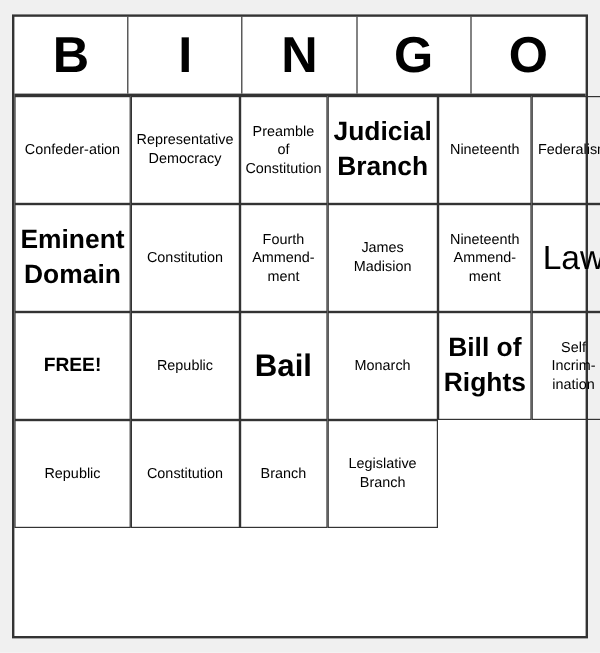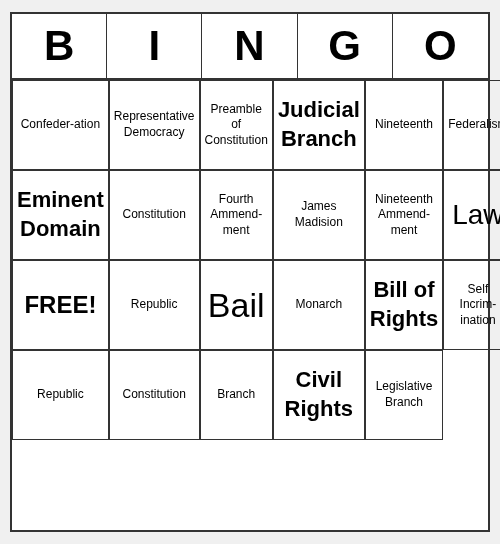--- a/index.html
+++ b/index.html
@@ -49,25 +49,25 @@
     }
     .bingo-cell.large-text {
       font-size: 22px;
       font-weight: bold;
     }
     .bingo-cell.xlarge-text {
       font-size: 28px;
       font-weight: normal;
     }
     .bingo-cell.xxlarge-text {
-      font-size: 34px;
-      font-weight: normal;
+      font-size: 26px;
+      font-weight: bold;
     }
     .bingo-cell.free {
-      font-size: 24px;
+      font-size: 16px;
       font-weight: bold;
     }
   </style>
 </head>
 <body>
 
 <div class="bingo-card">
   <div class="bingo-header">
   <div class="bingo-letter">B</div>
       <div class="bingo-letter">I</div>
@@ -90,16 +90,15 @@
       <div class="bingo-cell xlarge-text">Law</div>
       <div class="bingo-cell free">FREE!</div>
       <div class="bingo-cell">Republic</div>
       <div class="bingo-cell xxlarge-text">Bail</div>
       <div class="bingo-cell">Monarch</div>
       <div class="bingo-cell large-text">Bill of Rights</div>
       <div class="bingo-cell">Self Incrim-ination</div>
       <div class="bingo-cell">Republic</div>
       <div class="bingo-cell">Constitution</div>
       <div class="bingo-cell">Branch</div>
-      <div class="bingo-cell large-text">Civil Rights</div>
       <div class="bingo-cell">Legislative Branch</div>
     </div>
 </div>
 
 </body></html>

